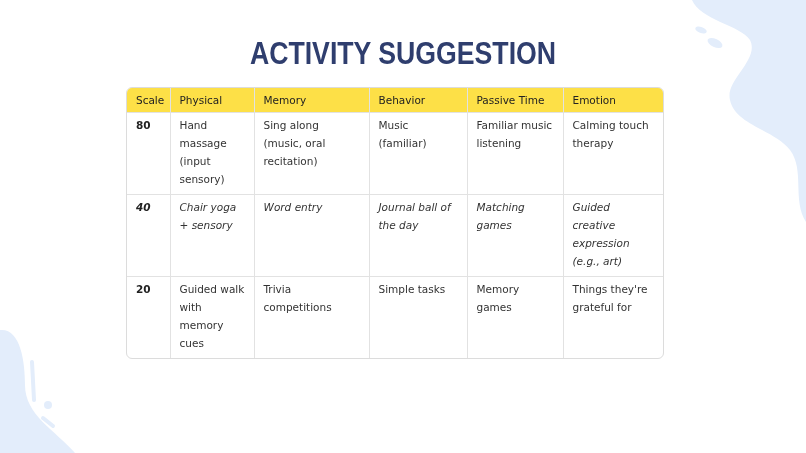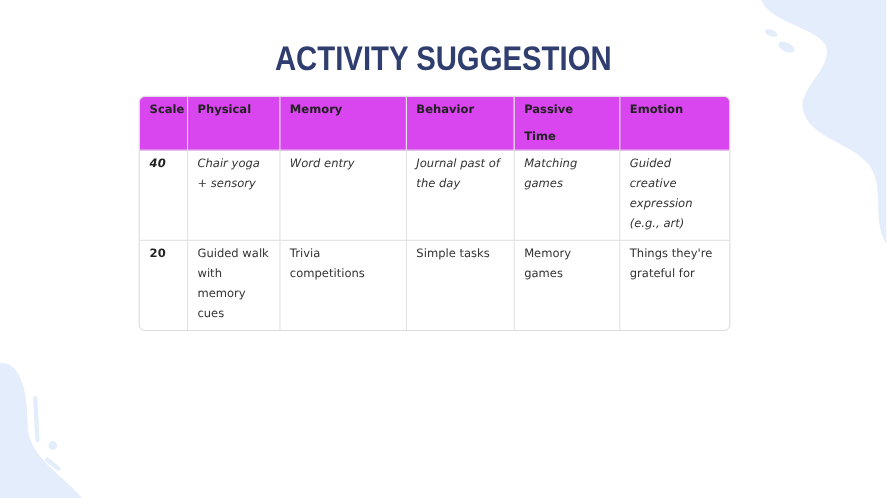--- a/index.html
+++ b/index.html
@@ -25,21 +25,21 @@
   table { border-collapse: collapse; width: 100%; table-layout: fixed; }
   th, td {
     border-right: 1px solid #e2e2e2; border-bottom: 1px solid #e2e2e2;
     text-align: left; vertical-align: top;
     font-size: 10.5px; line-height: 18px; color: #333333;
     padding: 0 9px;
   }
   th:last-child, td:last-child { border-right: none; }
   tr:last-child td { border-bottom: none; }
   th {
-    background: #d946ef; font-weight: bold; height: 24px; line-height: 24px;
+    background: #fde047; font-weight: normal; height: 24px; line-height: 24px;
     color: #222222;
   }
   td { padding-top: 3px; padding-bottom: 6px; }
   td.scale { font-weight: bold; color: #222222; }
   col.c0 { width: 43px; } col.c1 { width: 84px; } col.c2 { width: 115px; }
   col.c3 { width: 98px; } col.c4 { width: 96px; } col.c5 { width: 100px; }
 </style>
 </head>
 <body>
 
@@ -73,25 +73,33 @@
       <tr>
         <th>Scale</th>
         <th>Physical</th>
         <th>Memory</th>
         <th>Behavior</th>
         <th>Passive Time</th>
         <th>Emotion</th>
       </tr>
     </thead>
     <tbody>
+      <tr style="height:79px;">
+        <td class="scale">80</td>
+        <td>Hand massage (input sensory)</td>
+        <td>Sing along (music, oral recitation)</td>
+        <td>Music (familiar)</td>
+        <td>Familiar music listening</td>
+        <td>Calming touch therapy</td>
+      </tr>
       <tr style="height:61px;font-style:italic;">
         <td class="scale">40</td>
         <td>Chair yoga + sensory</td>
         <td>Word entry</td>
-        <td>Journal past of the day</td>
+        <td>Journal ball of the day</td>
         <td>Matching games</td>
         <td>Guided creative expression (e.g., art)</td>
       </tr>
       <tr style="height:61px;">
         <td class="scale">20</td>
         <td>Guided walk with memory cues</td>
         <td>Trivia competitions</td>
         <td>Simple tasks</td>
         <td>Memory games</td>
         <td>Things they're grateful for</td>

